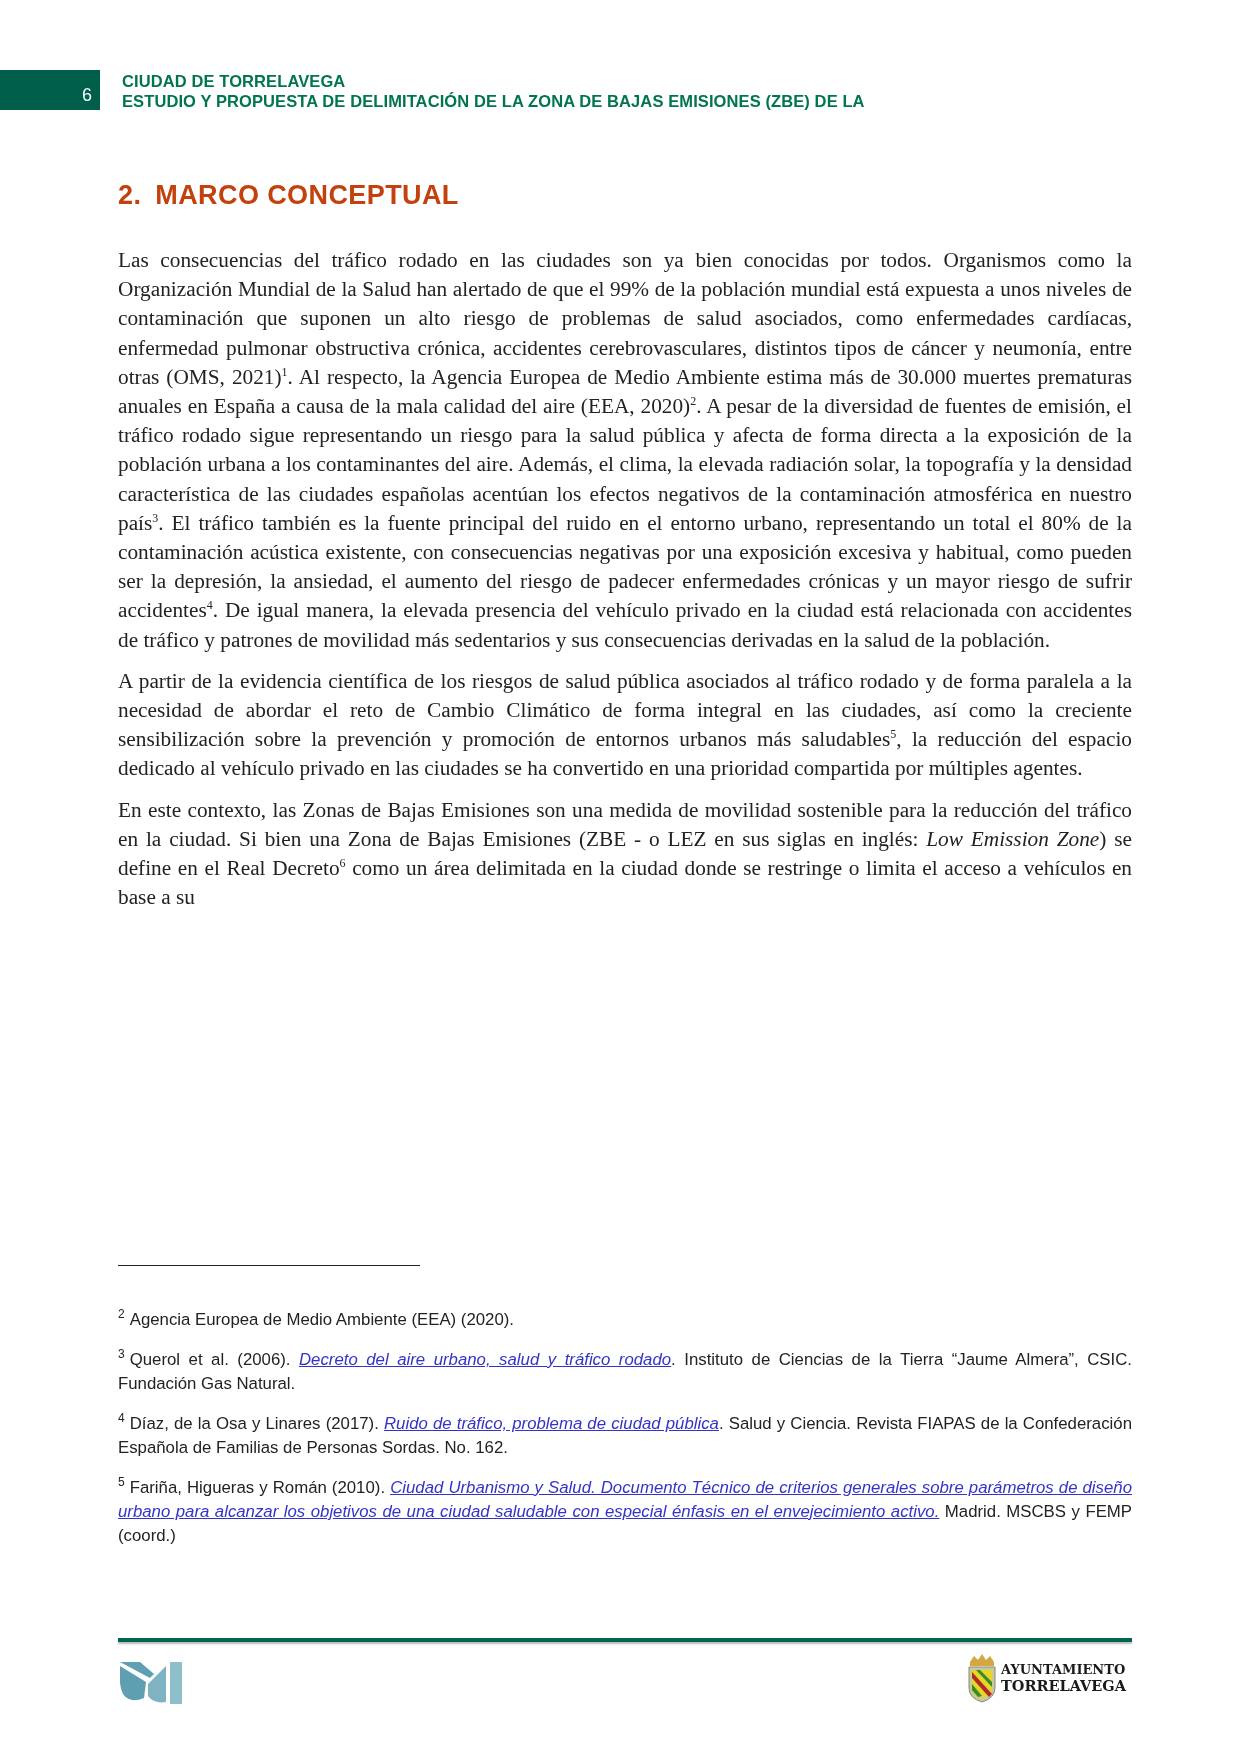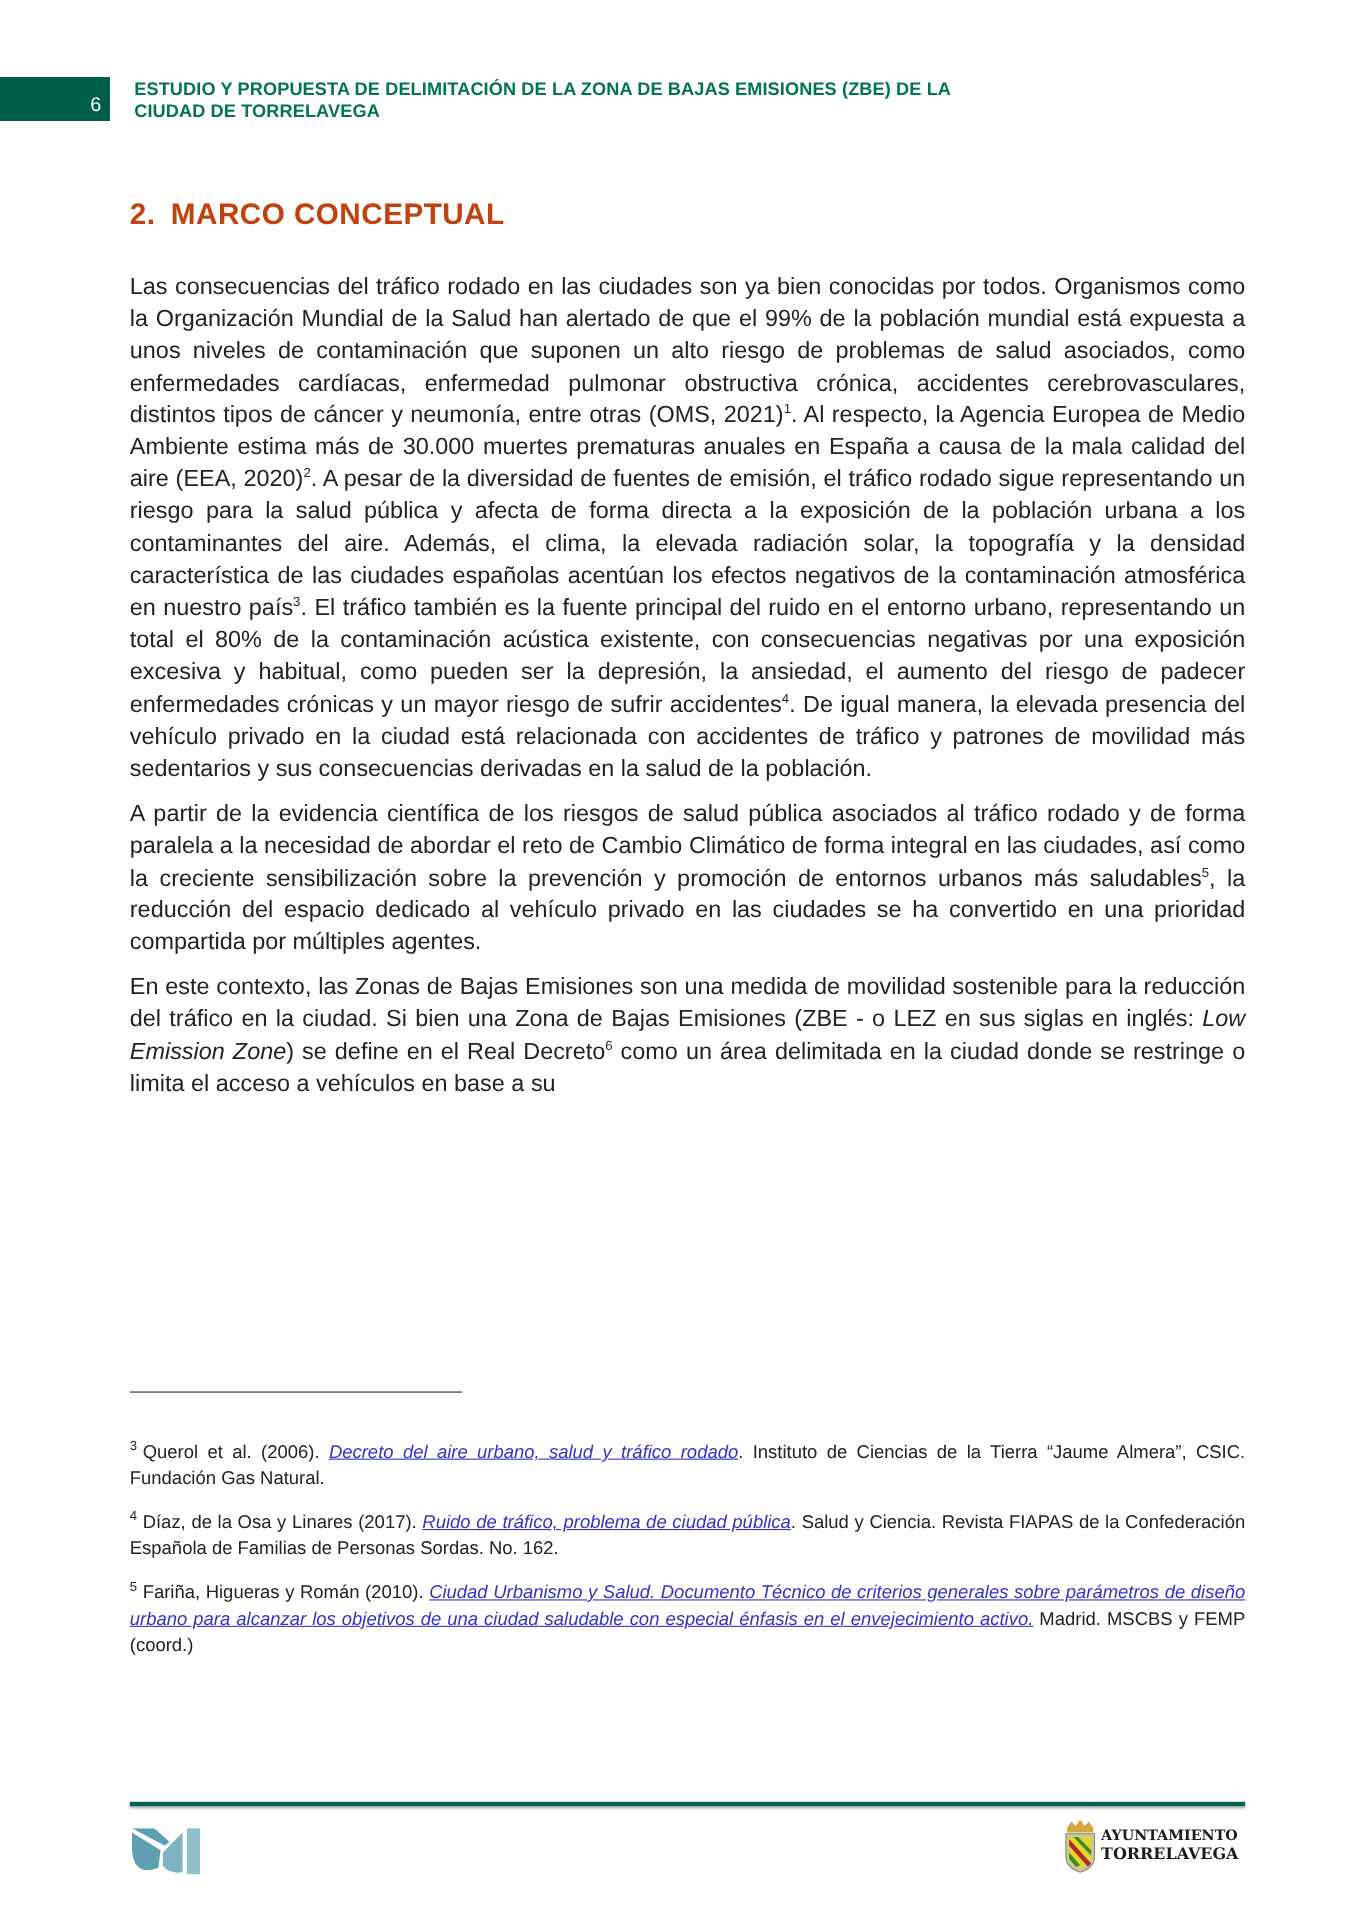--- a/index.html
+++ b/index.html
@@ -3,21 +3,21 @@
 <meta charset="utf-8">
 <style>
   html, body { margin:0; padding:0; background:#ffffff; }
   body { width:1240px; height:1755px; position:relative; overflow:hidden; font-family:"DejaVu Sans", sans-serif; color:#1a1a1a; }
   .page-num-bar { position:absolute; left:0; top:70px; width:100px; height:40px; background:#005f4b; }
   .page-num { position:absolute; right:8px; bottom:4px; color:#ffffff; font-size:18px; font-family:"Liberation Sans", sans-serif; }
   .header-title { position:absolute; left:122px; top:71px; width:820px; color:#00754f; font-family:"Liberation Sans", sans-serif; font-weight:bold; font-size:16.5px; line-height:20px; letter-spacing:0.1px; }
   .section-title { position:absolute; left:118px; top:180px; color:#c2410c; font-family:"Liberation Sans", sans-serif; font-weight:bold; font-size:27px; letter-spacing:0.4px; }
   .section-title .num { margin-right:14px; }
   .body { position:absolute; left:118px; top:246px; width:1014px; font-family:"Liberation Sans", sans-serif; font-size:21.3px; line-height:29.2px; color:#222; text-align:justify; }
-  .body p { margin:0 0 12px 0; }
+  .body p { margin:0 0 12px 0;font-family:Liberation Serif, serif; }
   sup { font-size:12px; line-height:0; vertical-align:super; }
   .fn-rule { position:absolute; left:118px; top:1265px; width:302px; height:1px; background:#222; }
   .footnotes { position:absolute; left:118px; top:1308px; width:1014px; font-family:"Liberation Sans", sans-serif; font-size:16.8px; line-height:24px; color:#222; text-align:justify; }
   .footnotes .fn { margin:0 0 16px 0; }
   .footnotes .fn sup { font-size:12px; margin-right:5px; }
   .footnotes a { color:#3333cc; text-decoration:underline; font-style:italic; }
   .footnotes a.plain { font-style:normal; }
   .footnotes em { font-style:italic; }
   .footer-rule { position:absolute; left:118px; top:1638px; width:1014px; height:4px; background:#00664f; box-shadow:0 2px 2px #b9b9b9; }
   .logo-left { position:absolute; left:120px; top:1662px; width:62px; height:42px; }
@@ -25,22 +25,22 @@
   .logo-right .text { position:absolute; left:35px; top:10px; font-family:"DejaVu Serif", serif; font-weight:bold; font-size:13px; line-height:16px; color:#1a1a1a; letter-spacing:0px; }
 </style>
 </head>
 <body>
 
 <div class="page-num-bar">
   <span class="page-num">6</span>
 </div>
 
 <div class="header-title">
+  <div>CIUDAD DE TORRELAVEGA</div>
   <div>ESTUDIO Y PROPUESTA DE DELIMITACIÓN DE LA ZONA DE BAJAS EMISIONES (ZBE) DE LA</div>
-  <div>CIUDAD DE TORRELAVEGA</div>
 </div>
 
 <h1 class="section-title" style="margin:0;">
   <span class="num">2.</span><span>MARCO CONCEPTUAL</span>
 </h1>
 
 <div class="body">
   <p>
     <span>Las consecuencias del tráfico rodado en las ciudades son ya bien conocidas por todos. Organismos como la Organización Mundial de la Salud han alertado de que el 99% de la población mundial está expuesta a unos niveles de contaminación que suponen un alto riesgo de problemas de salud asociados, como enfermedades cardíacas, enfermedad pulmonar obstructiva crónica, accidentes cerebrovasculares, distintos tipos de cáncer y neumonía, entre otras (OMS, 2021)</span><sup>1</sup><span>. Al respecto, la Agencia Europea de Medio Ambiente estima más de 30.000 muertes prematuras anuales en España a causa de la mala calidad del aire (EEA, 2020)</span><sup>2</sup><span>. A pesar de la diversidad de fuentes de emisión, el tráfico rodado sigue representando un riesgo para la salud pública y afecta de forma directa a la exposición de la población urbana a los contaminantes del aire. Además, el clima, la elevada radiación solar, la topografía y la densidad característica de las ciudades españolas acentúan los efectos negativos de la contaminación atmosférica en nuestro país</span><sup>3</sup><span>. El tráfico también es la fuente principal del ruido en el entorno urbano, representando un total el 80% de la contaminación acústica existente, con consecuencias negativas por una exposición excesiva y habitual, como pueden ser la depresión, la ansiedad, el aumento del riesgo de padecer enfermedades crónicas y un mayor riesgo de sufrir accidentes</span><sup>4</sup><span>. De igual manera, la elevada presencia del vehículo privado en la ciudad está relacionada con accidentes de tráfico y patrones de movilidad más sedentarios y sus consecuencias derivadas en la salud de la población.</span>
   </p>
@@ -48,20 +48,23 @@
     <span>A partir de la evidencia científica de los riesgos de salud pública asociados al tráfico rodado y de forma paralela a la necesidad de abordar el reto de Cambio Climático de forma integral en las ciudades, así como la creciente sensibilización sobre la prevención y promoción de entornos urbanos más saludables</span><sup>5</sup><span>, la reducción del espacio dedicado al vehículo privado en las ciudades se ha convertido en una prioridad compartida por múltiples agentes.</span>
   </p>
   <p>
     <span>En este contexto, las Zonas de Bajas Emisiones son una medida de movilidad sostenible para la reducción del tráfico en la ciudad. Si bien una Zona de Bajas Emisiones (ZBE - o LEZ en sus siglas en inglés: </span><em>Low Emission Zone</em><span>) se define en el Real Decreto</span><sup>6</sup><span> como un área delimitada en la ciudad donde se restringe o limita el acceso a vehículos en base a su</span>
   </p>
 </div>
 
 <div class="fn-rule"></div>
 
 <div class="footnotes">
+  <div class="fn">
+    <sup>2</sup><span>Agencia Europea de Medio Ambiente (EEA) (2020).</span>
+  </div>
   <div class="fn">
     <sup>3</sup><span>Querol et al. (2006). </span><a>Decreto del aire urbano, salud y tráfico rodado</a><span>. Instituto de Ciencias de la Tierra “Jaume Almera”, CSIC. Fundación Gas Natural.</span>
   </div>
   <div class="fn">
     <sup>4</sup><span>Díaz, de la Osa y Linares (2017). </span><a>Ruido de tráfico, problema de ciudad pública</a><span>. Salud y Ciencia. Revista FIAPAS de la Confederación Española de Familias de Personas Sordas. No. 162.</span>
   </div>
   <div class="fn">
     <sup>5</sup><span>Fariña, Higueras y Román (2010). </span><a>Ciudad Urbanismo y Salud. Documento Técnico de criterios generales sobre parámetros de diseño urbano para alcanzar los objetivos de una ciudad saludable con especial énfasis en el envejecimiento activo.</a><span> Madrid. MSCBS y FEMP (coord.)</span>
   </div>
 </div>

